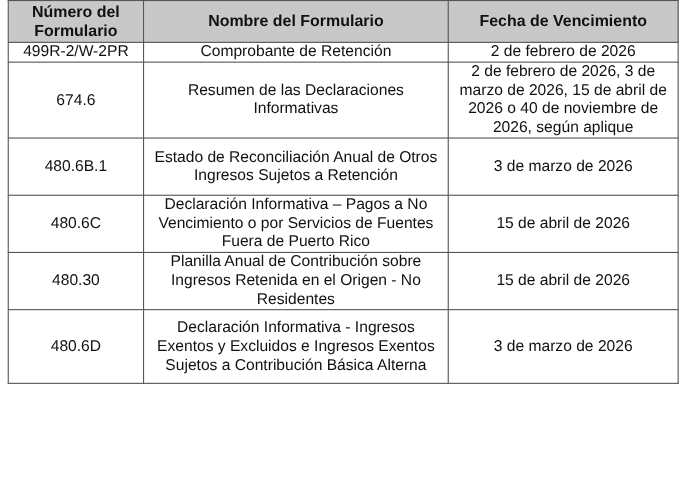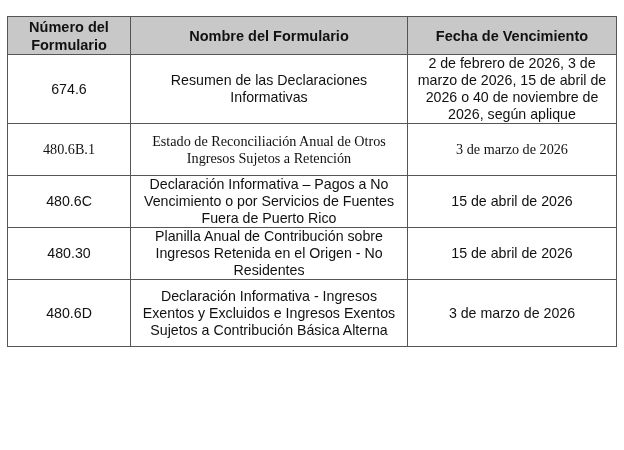--- a/index.html
+++ b/index.html
@@ -1,18 +1,18 @@
 <!DOCTYPE html>
 <html><head>
   <meta charset="utf-8">
   <style>
     html, body { margin: 0; padding: 0; background: #ffffff; }
     body { width: 624px; height: 450px; position: relative; overflow: hidden; }
     table.deadlines {
-      position: absolute; left: 7px; top: 16px;
+      position: absolute; left: 7px; top: 0px;
       width: 609px;
       border-collapse: collapse;
       font-family: "Liberation Sans", sans-serif;
       font-size: 14.2px;
       color: #111111;
       table-layout: fixed;
     }
     table.deadlines th, table.deadlines td {
       border: 1px solid #555555;
       text-align: center;
@@ -41,26 +41,31 @@
       <col class="c3">
     </colgroup>
   <thead>
     <tr>
       <th>Número del Formulario</th>
       <th>Nombre del Formulario</th>
       <th>Fecha de Vencimiento</th>
     </tr>
   </thead>
   <tbody id="tbody">
+      <tr style="height: 17px;">
+        <td>499R-2/W-2PR</td>
+        <td>Comprobante de Retención</td>
+        <td>2 de febrero de 2026</td>
+      </tr>
       <tr style="height: 69px;">
         <td>674.6</td>
         <td>Resumen de las Declaraciones Informativas</td>
         <td>2 de febrero de 2026, 3 de marzo de 2026, 15 de abril de 2026 o 40 de noviembre de 2026, según aplique</td>
       </tr>
-      <tr style="height: 52px; font-family: Liberation Serif, serif;">
+      <tr style="height: 52px;">
         <td>480.6B.1</td>
         <td>Estado de Reconciliación Anual de Otros Ingresos Sujetos a Retención</td>
         <td>3 de marzo de 2026</td>
       </tr>
       <tr style="height: 52px;">
         <td>480.6C</td>
         <td>Declaración Informativa – Pagos a No Vencimiento o por Servicios de Fuentes Fuera de Puerto Rico</td>
         <td>15 de abril de 2026</td>
       </tr>
       <tr style="height: 51px;">

